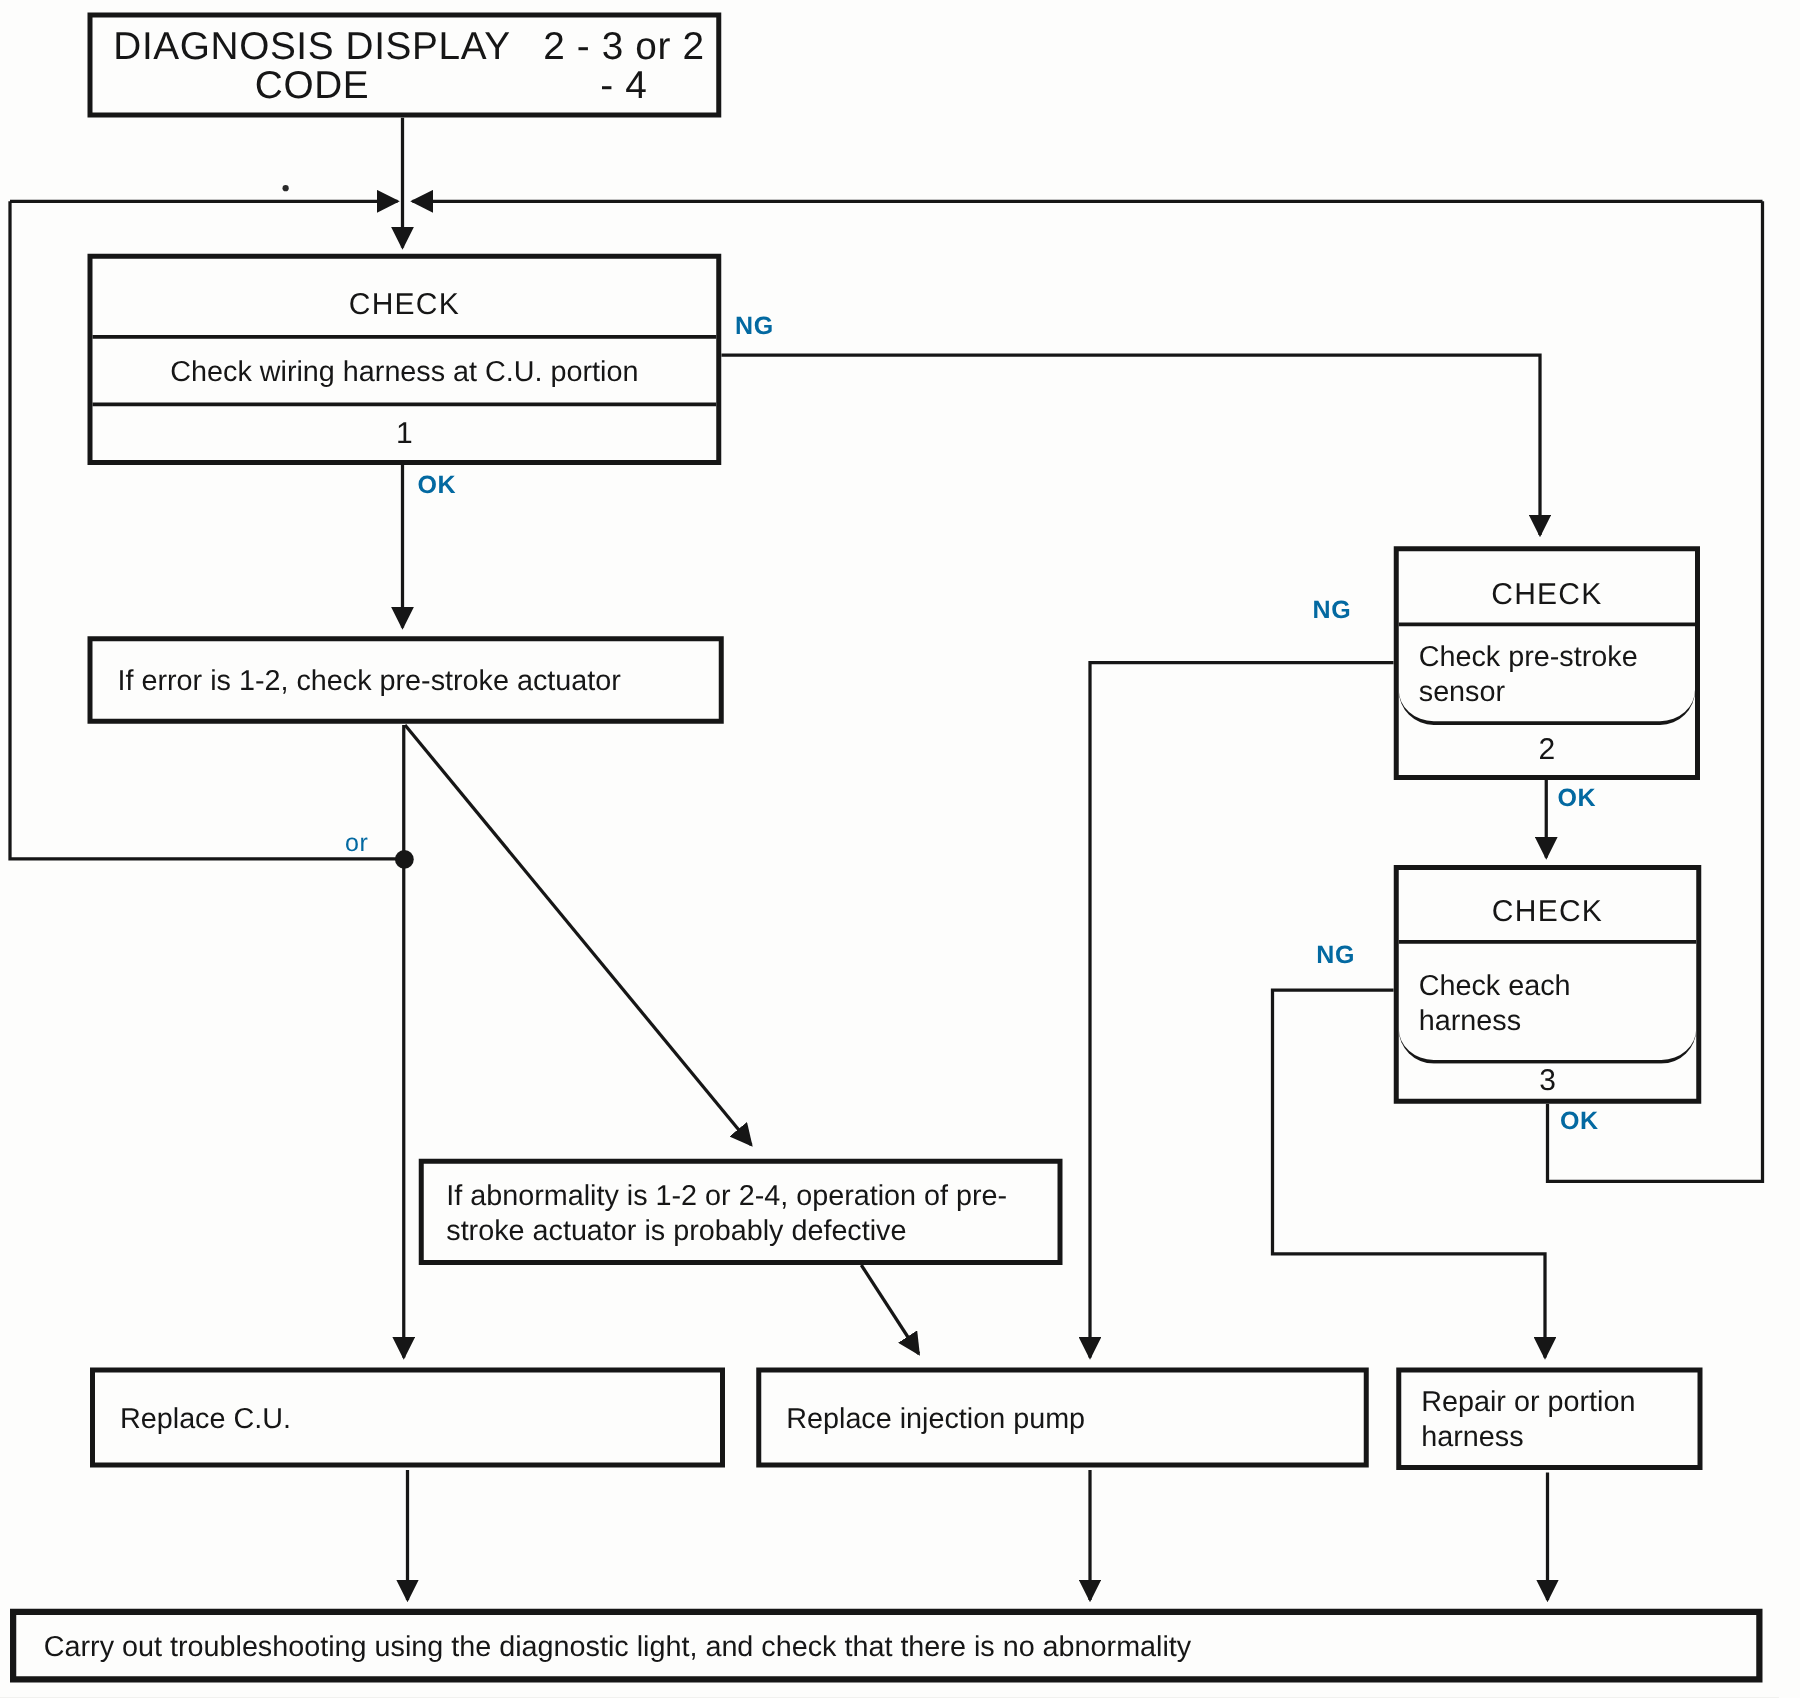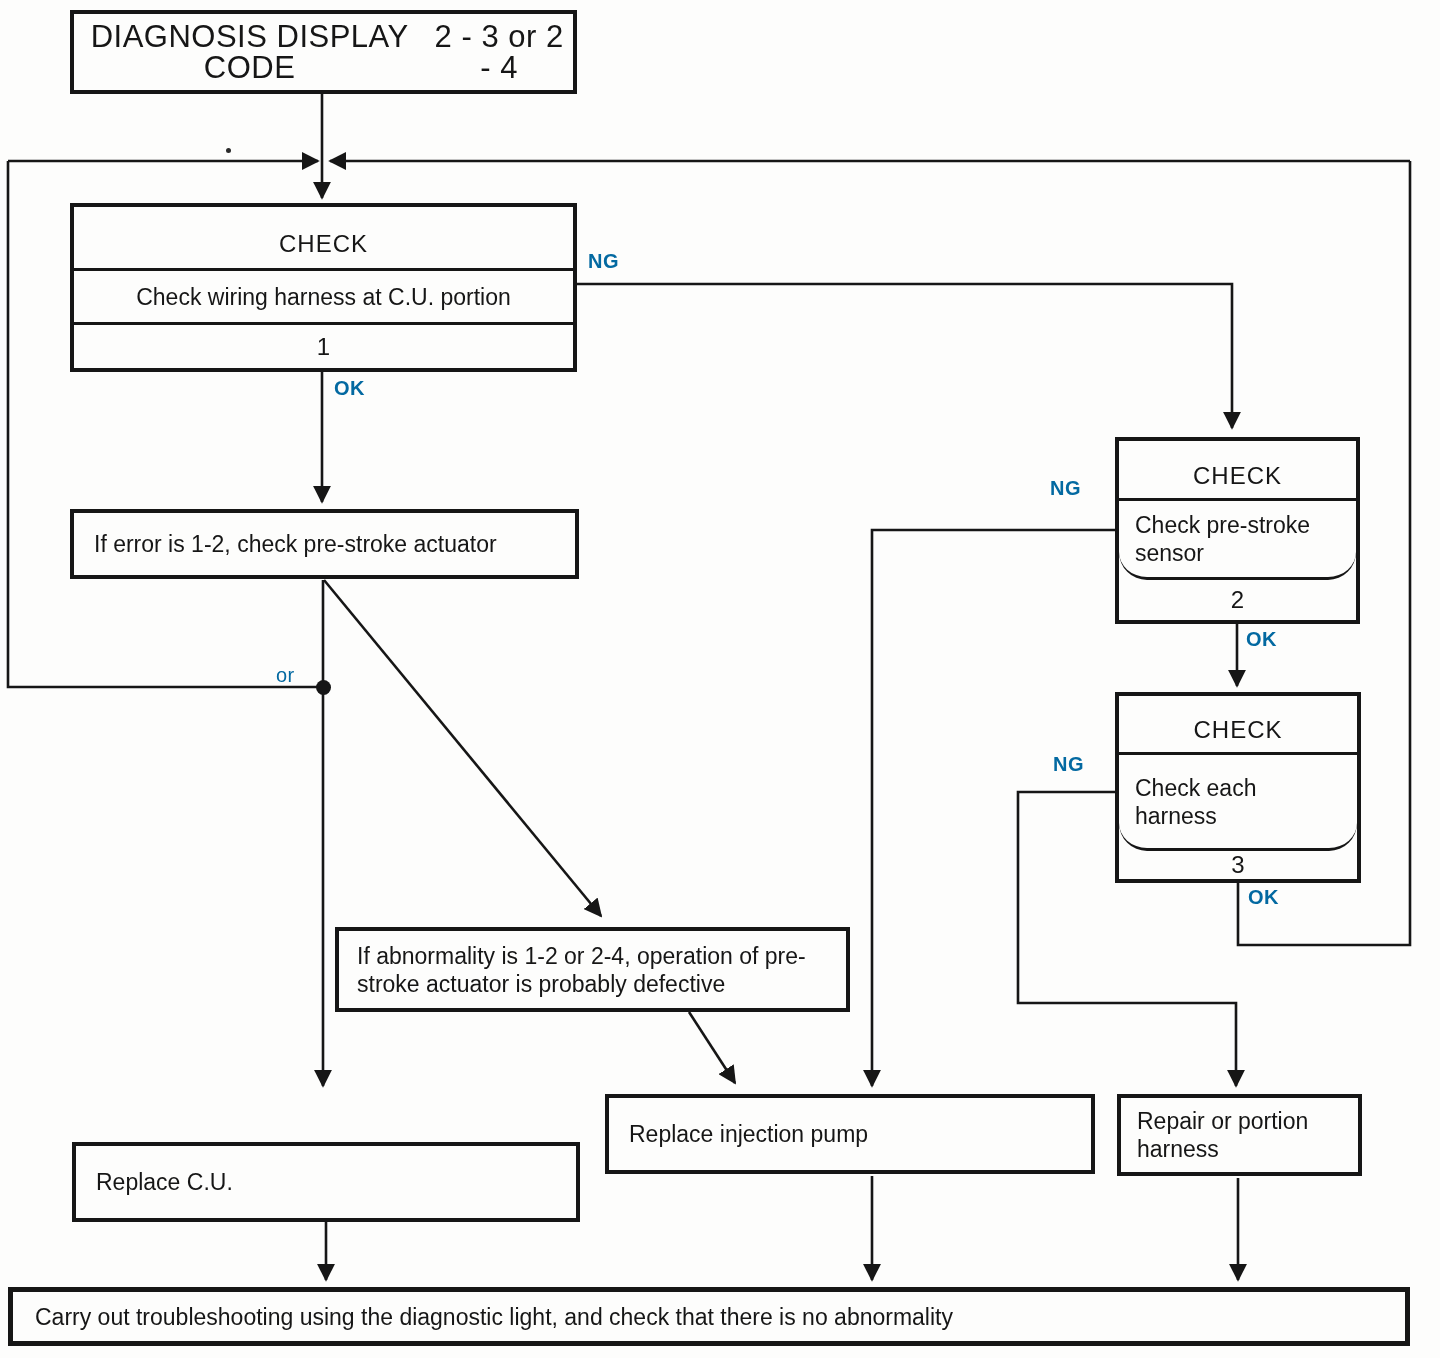--- a/index.html
+++ b/index.html
@@ -122,21 +122,21 @@
 harness</div>
       <div class="row center num" style="flex:1;">3</div>
     </div>
   </div>
 
   <div class="box" style="left:335px;top:927px;width:515px;height:85px;">
     <div class="vcenter prewrap" style="padding-left:18px;">If abnormality is 1-2 or 2-4, operation of pre-
 stroke actuator is probably defective</div>
   </div>
 
-  <div class="box" style="left:72px;top:1094px;width:508px;height:80px;margin-top:48px;">
+  <div class="box" style="left:72px;top:1094px;width:508px;height:80px;">
     <div class="vcenter leftpad">Replace C.U.</div>
   </div>
 
   <div class="box" style="left:605px;top:1094px;width:490px;height:80px;">
     <div class="vcenter leftpad">Replace injection pump</div>
   </div>
 
   <div class="box" style="left:1117px;top:1094px;width:245px;height:82px;">
     <div class="vcenter pad16 prewrap">Repair or portion
 harness</div>

